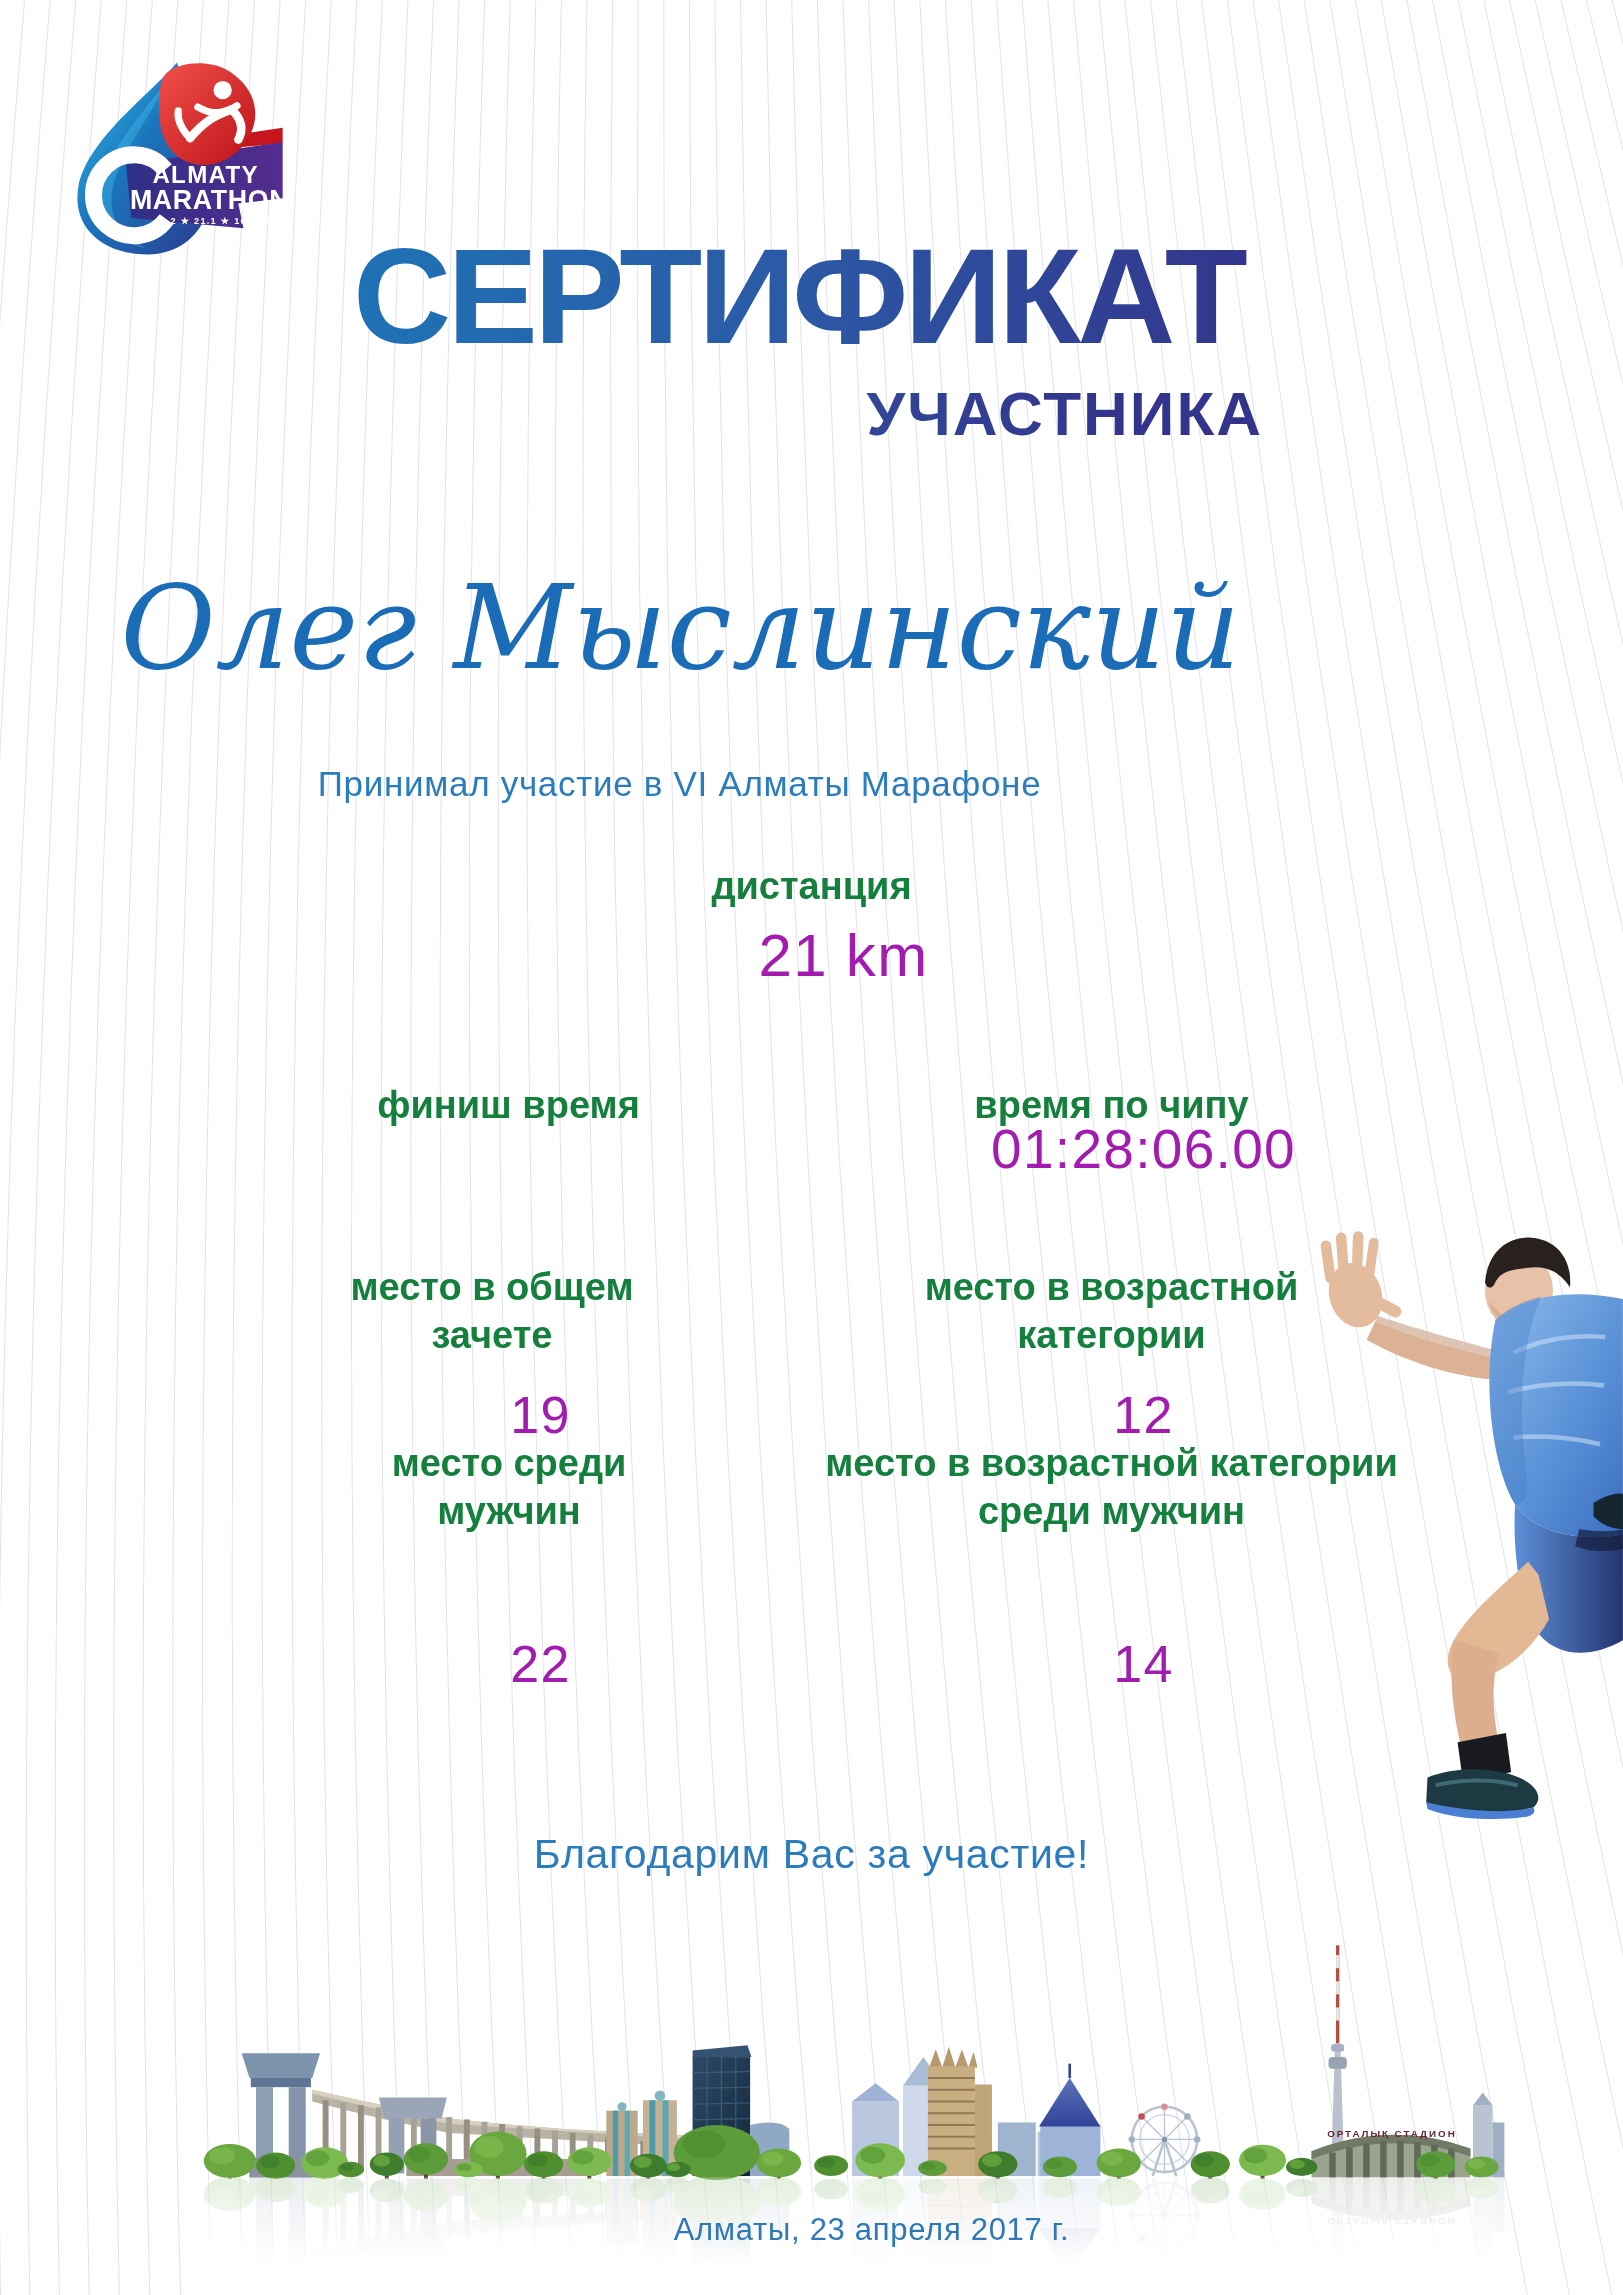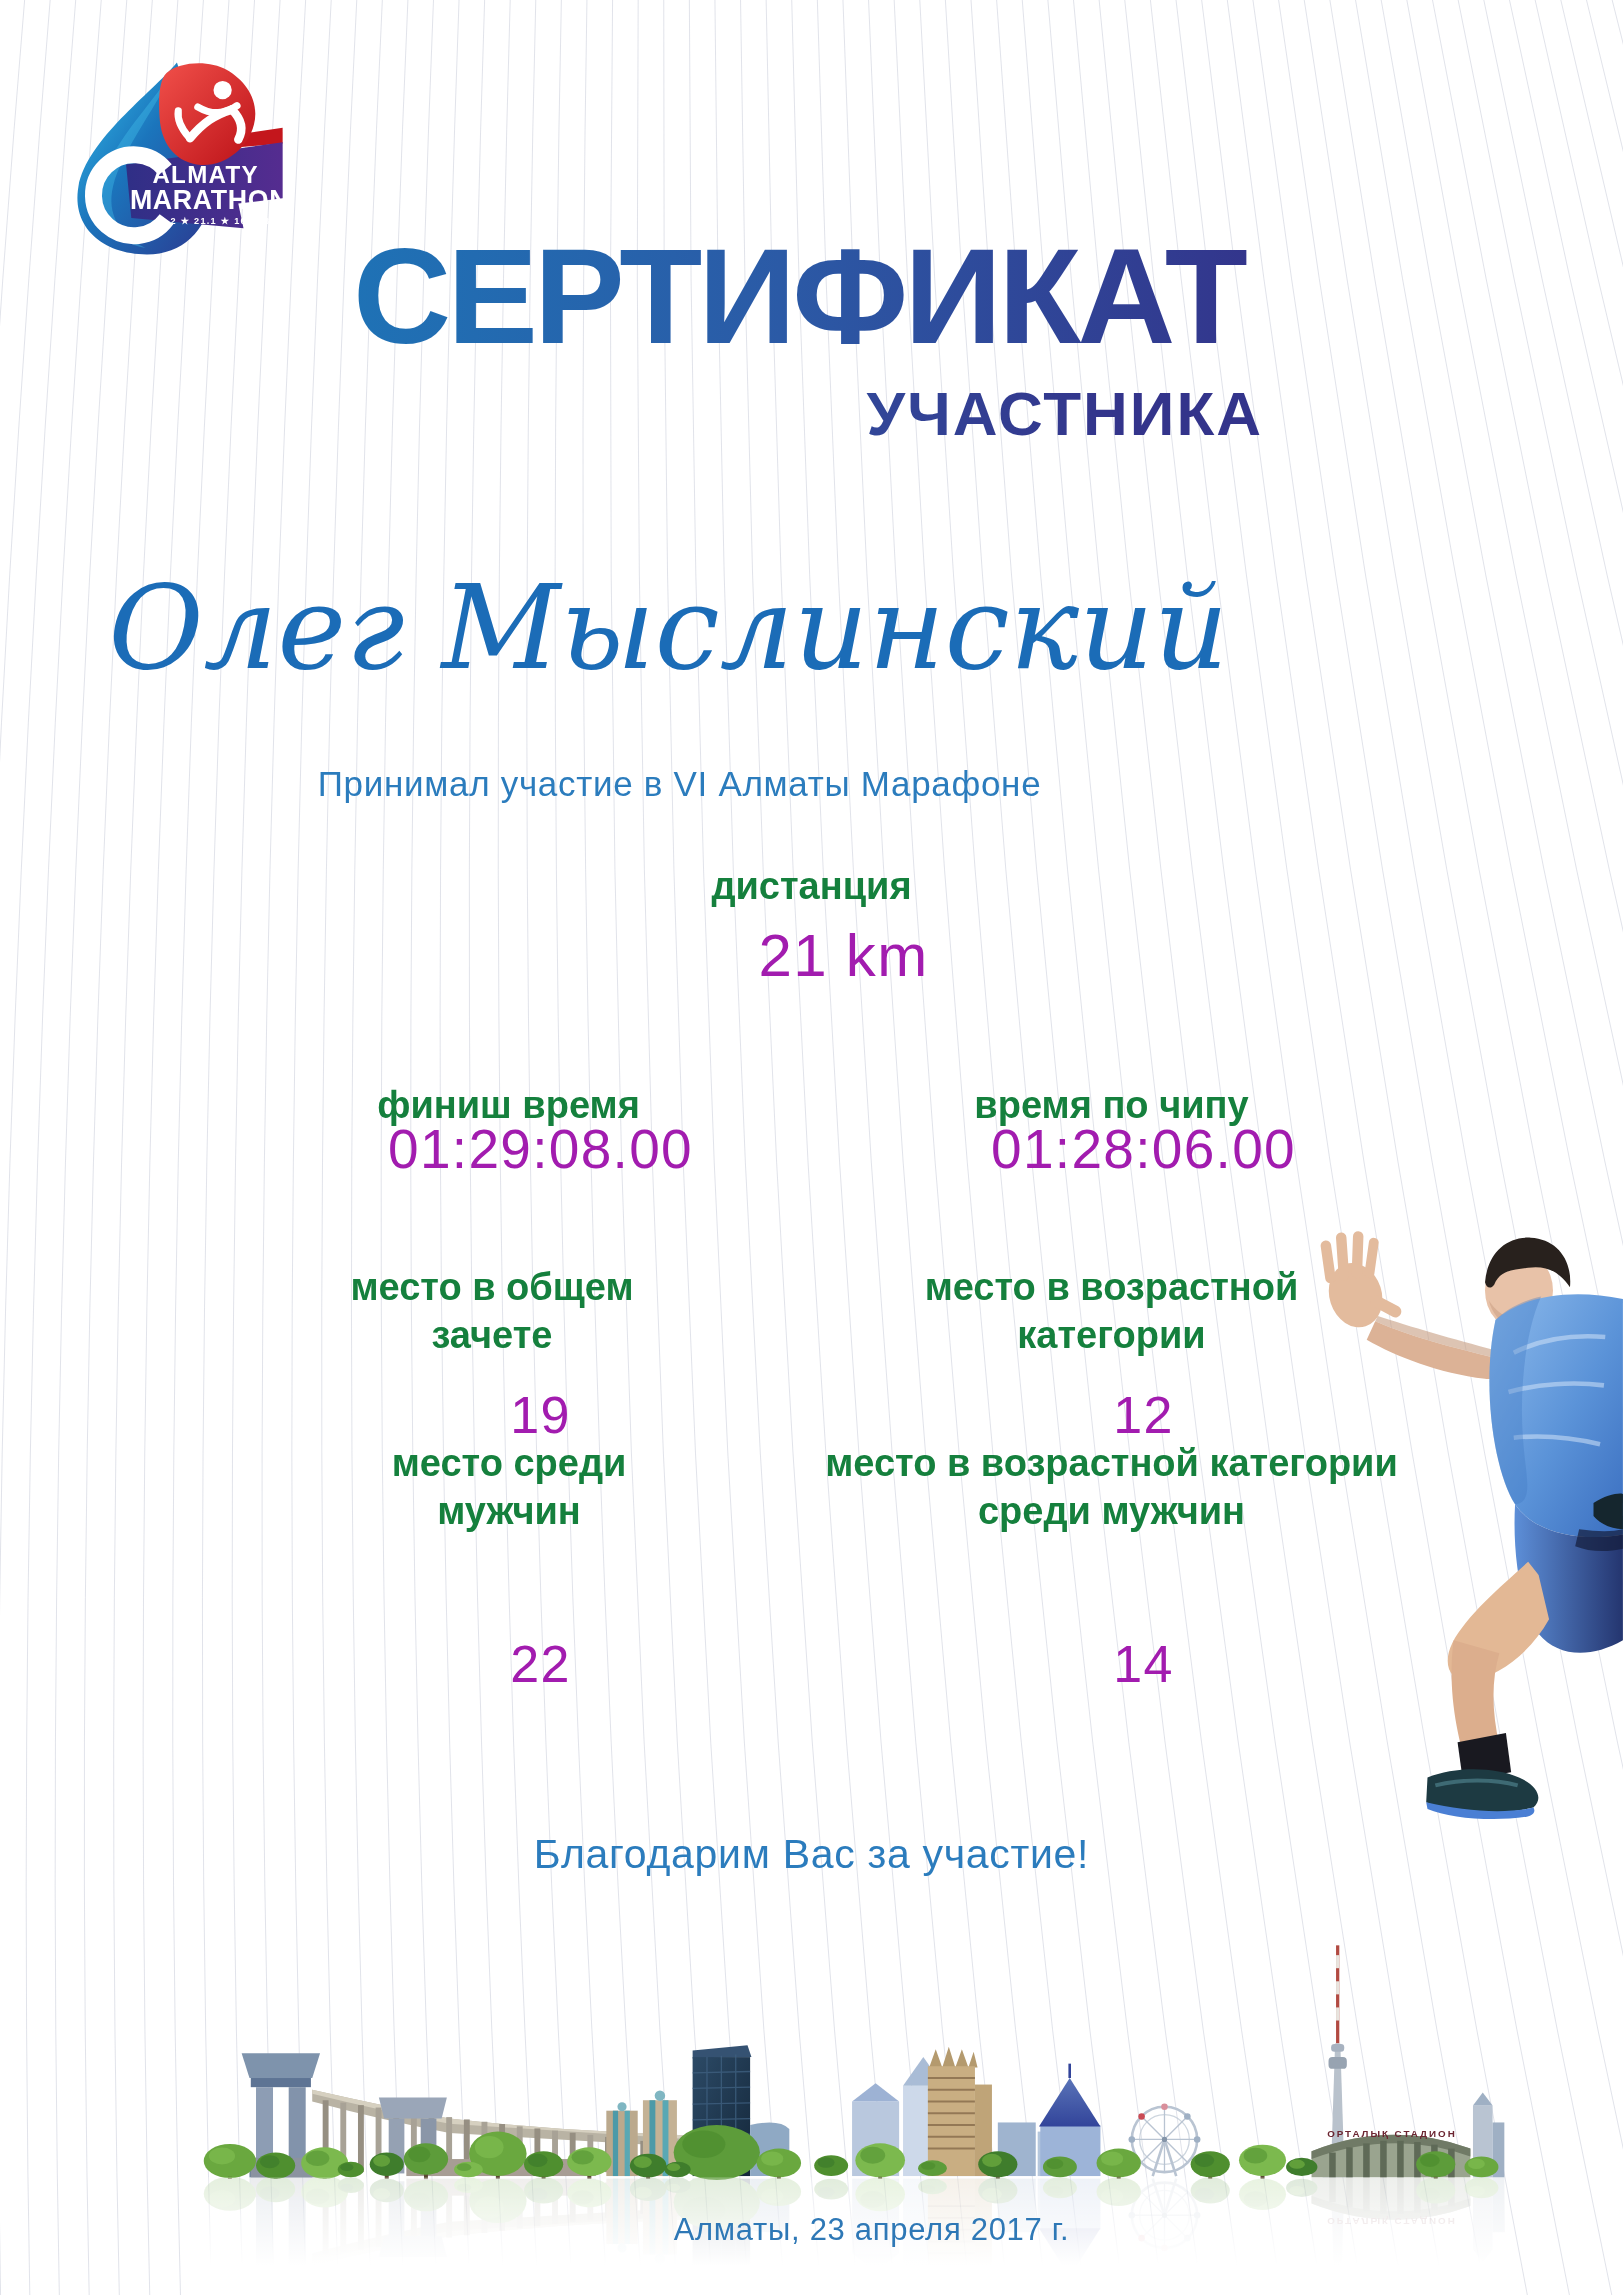--- a/index.html
+++ b/index.html
@@ -25,21 +25,21 @@
   .cert-subtitle{
     left:334px;top:383px;width:929px;
     text-align:right;
     font-size:62px;font-weight:700;letter-spacing:2px;
     background:linear-gradient(90deg,#2e6cb4 0%,#33348b 85%);
     -webkit-background-clip:text;background-clip:text;
     color:transparent;
     line-height:1;white-space:nowrap;
   }
   .participant-name{
-    left:4px;top:564px;width:1329px;
+    left:16px;top:564px;width:1329px;
     text-align:center;
     font-family:"DejaVu Serif", serif;
     font-style:italic;font-weight:400;
     font-size:116px;line-height:1.1;
     color:#1b6cb7;white-space:nowrap;
   }
   .participation-line{
     left:0;top:764px;width:1359px;
     text-align:center;
     font-size:35px;font-weight:400;letter-spacing:0.7px;
@@ -222,21 +222,20 @@
 
   <div class="abs participant-name">Олег Мыслинский</div>
 
   <div class="abs participation-line">Принимал участие в VI Алматы Марафоне</div>
 
   <div class="abs stat-label dist-label">дистанция</div>
   <div class="abs stat-value dist-value">21 km</div>
 
   <div class="abs stat-label col-l row2-label">финиш время</div>
   <div class="abs stat-label col-r row2-label">время по чипу</div>
-  <div class="abs stat-value col-l row2-value">01:29:08.00</div>
   <div class="abs stat-value col-r row2-value">01:28:06.00</div>
 
   <div class="abs stat-label row3-label" style="left:296px;width:392px;">место в общем зачете</div>
   <div class="abs stat-label row3-label" style="left:863px;width:497px;">место в возрастной категории</div>
   <div class="abs stat-value col-l row3-value">19</div>
   <div class="abs stat-value col-r row3-value">12</div>
 
   <div class="abs stat-label row4-label narrow-l">место среди мужчин</div>
   <div class="abs stat-label row4-label wide-r">место в возрастной категории среди мужчин</div>
   <div class="abs stat-value col-l row4-value">22</div>

